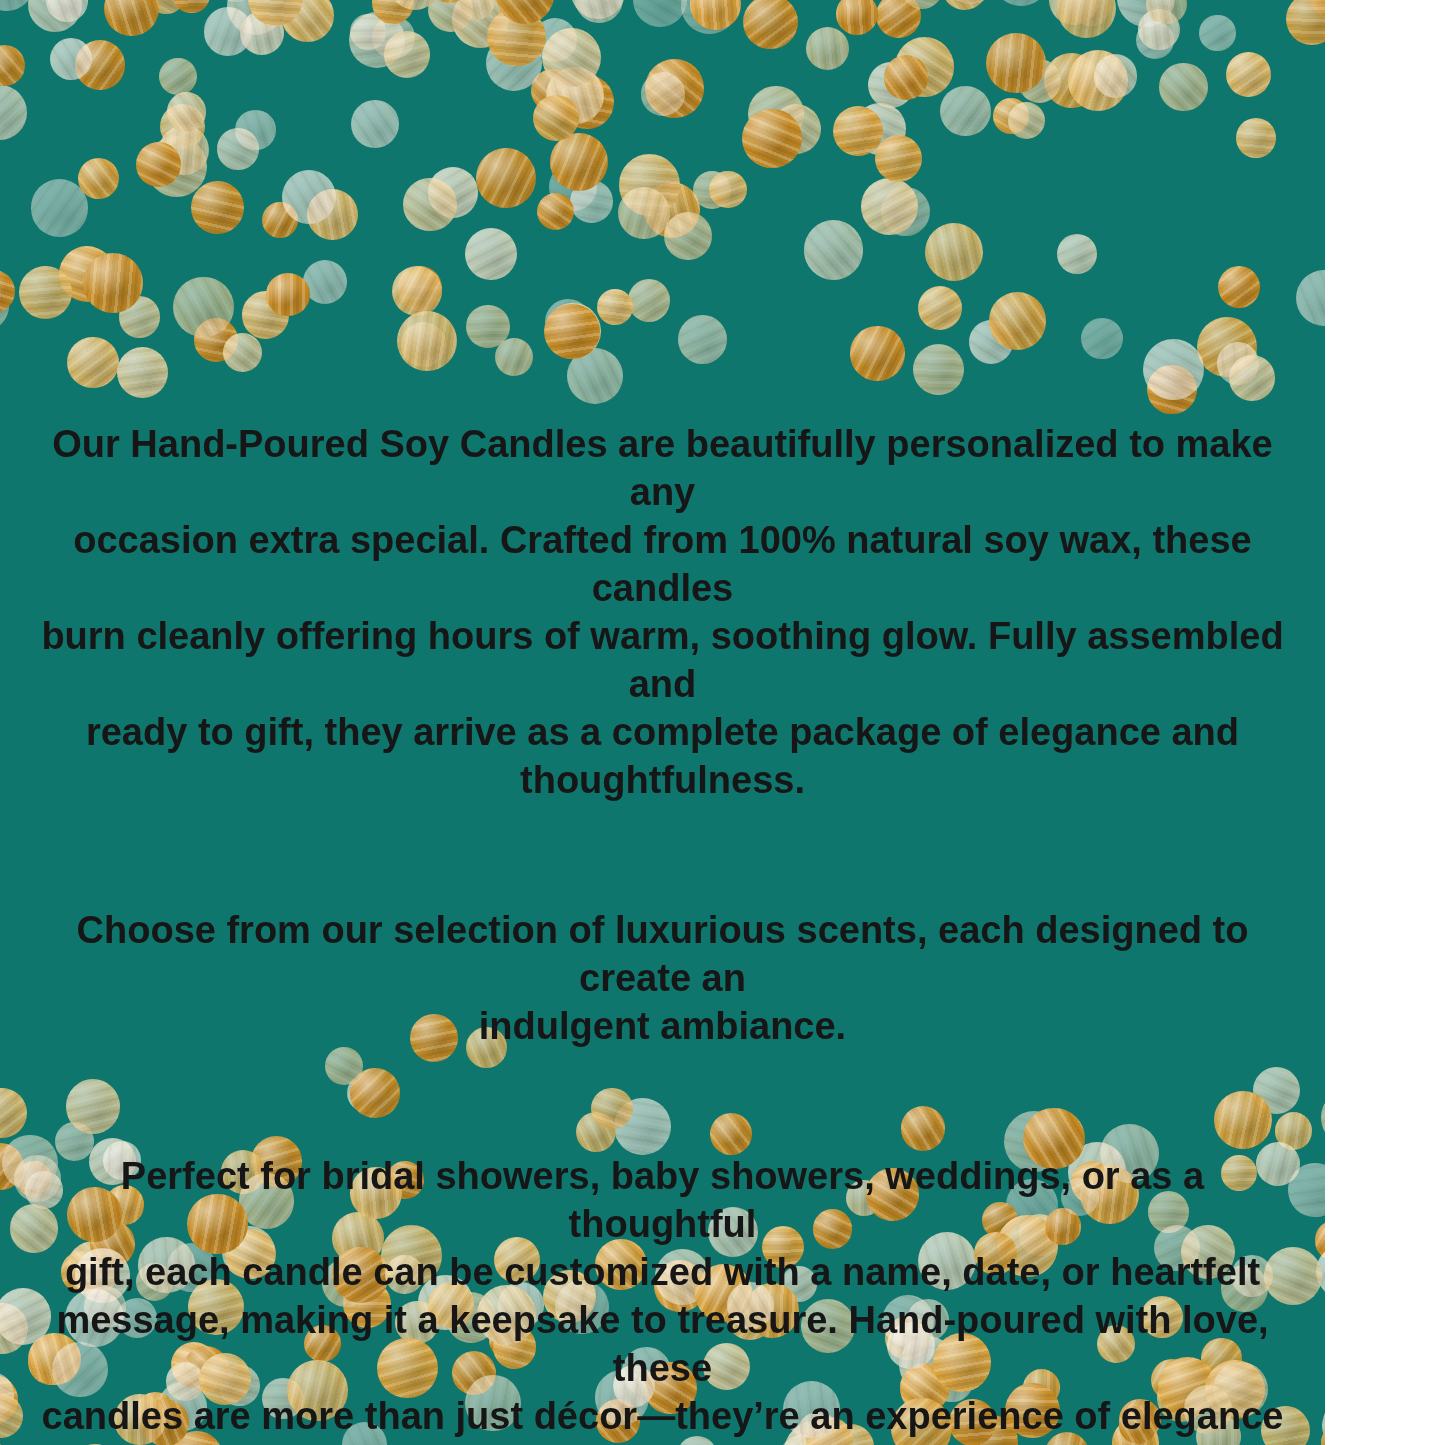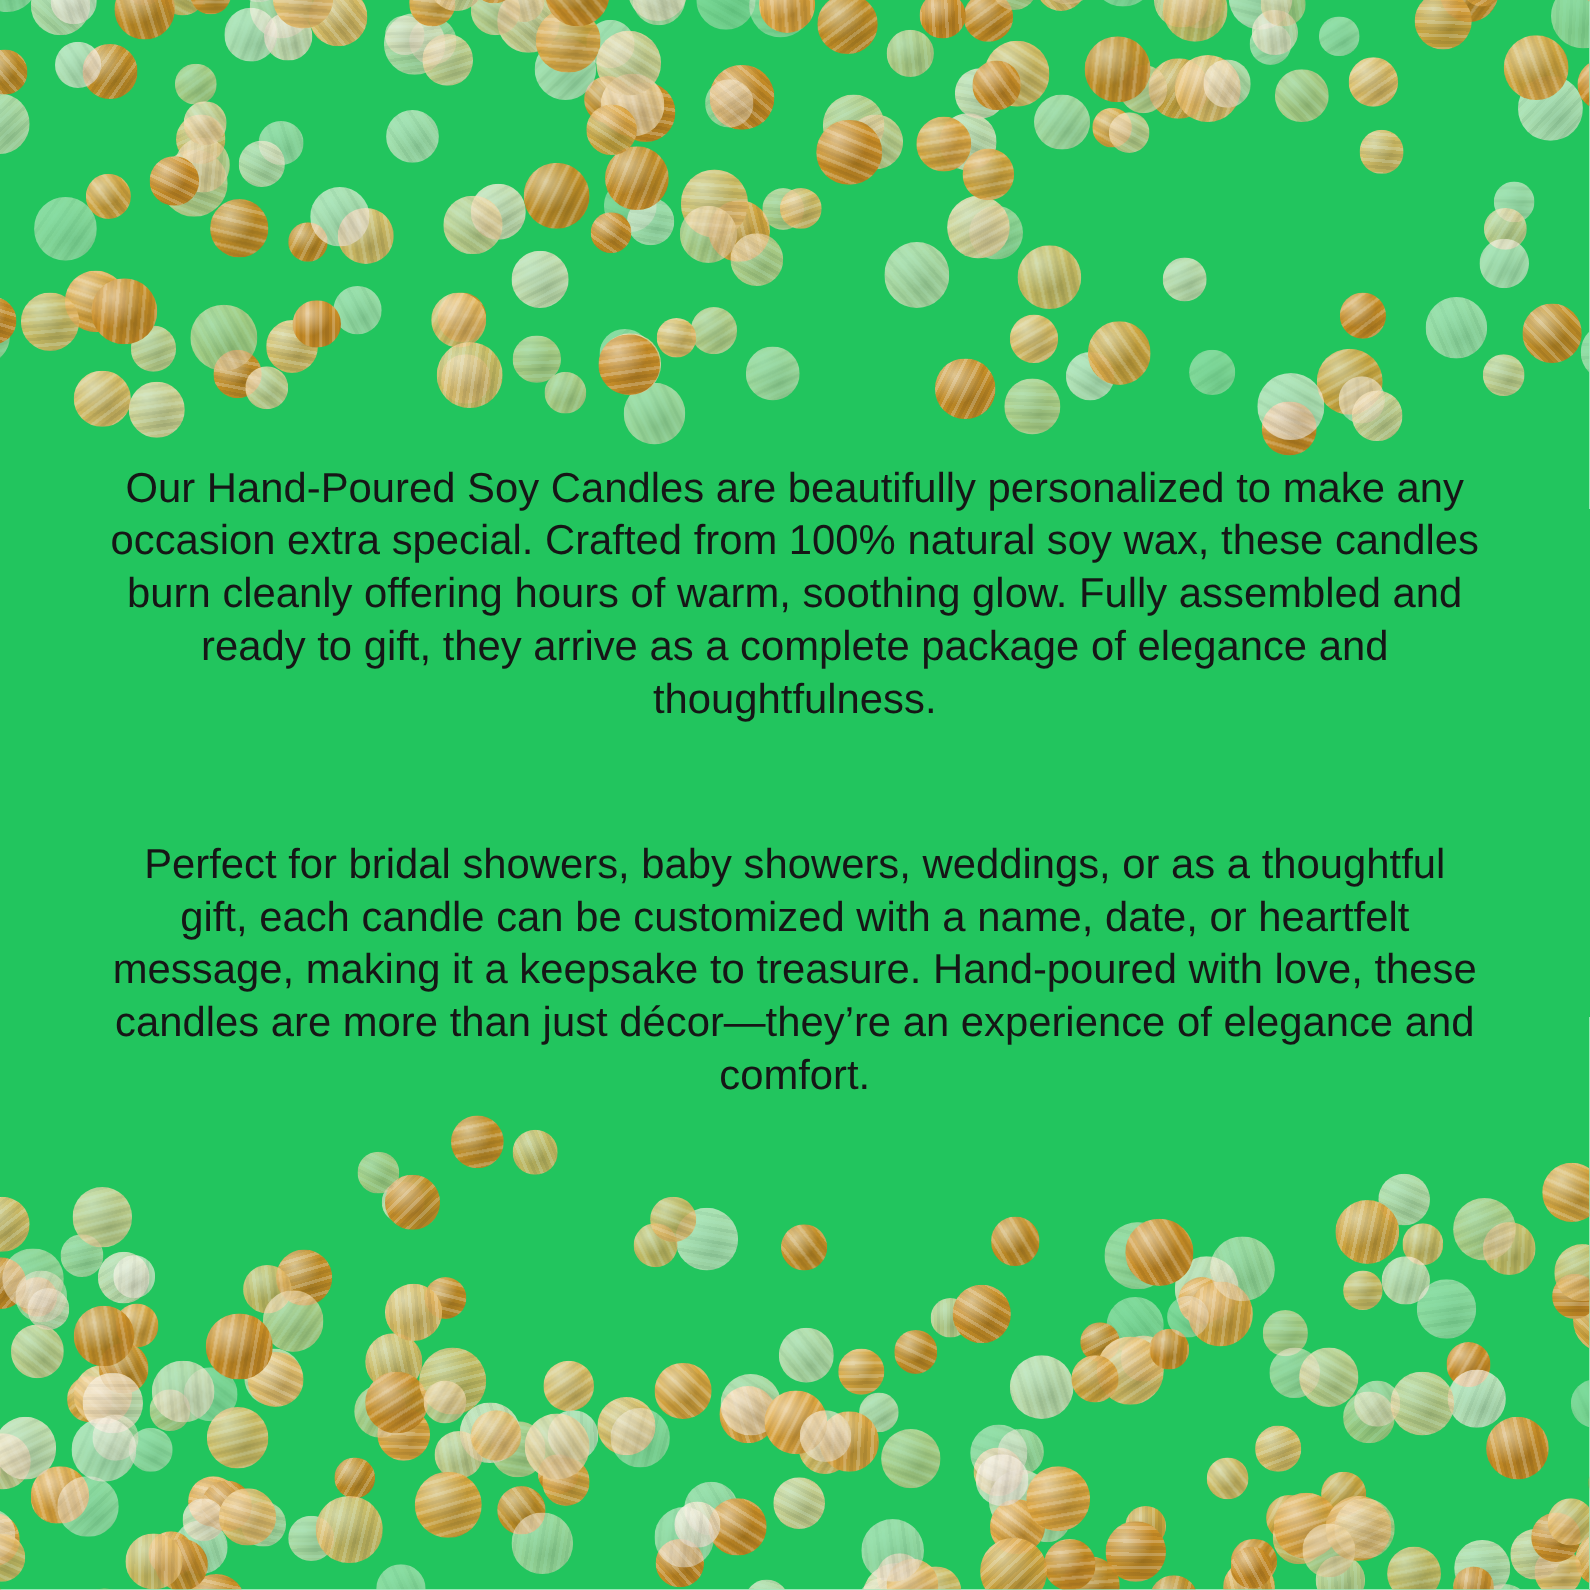--- a/index.html
+++ b/index.html
@@ -2,25 +2,26 @@
 <html><head>
 <meta charset="utf-8">
 <style>
   html, body {
     margin: 0;
     padding: 0;
     background: #ffffff;
   }
   .canvas {
     position: relative;
-    width: 1445px;
+    width: 1325px;
     height: 1445px;
-    background: #22c55e;
+    background: #0f766e;
     overflow: hidden;
     font-family: "Liberation Sans", sans-serif;
+    font-weight: bold;
   }
   .confetti-layer {
     position: absolute;
     left: 0;
     width: 100%;
     pointer-events: none;
   }
   .confetti-layer.top { top: 0; height: 400px; }
   .confetti-layer.bottom { top: 1020px; height: 425px; }
   .dot {
@@ -413,20 +414,22 @@
       <div class="dot" style="left: 65.1987px; top: 268.672px; width: 58.7795px; height: 58.7795px; opacity: 0.63; background: radial-gradient(circle at 32% 28%, rgba(255, 255, 255, 0.5), rgba(255, 255, 255, 0) 48%), repeating-linear-gradient(114deg, rgba(255, 255, 255, 0.22) 0px, rgba(255, 255, 255, 0.22) 3px, rgba(0, 0, 0, 0) 3px, rgba(0, 0, 0, 0) 6px, rgba(0, 0, 0, 0.07) 6px, rgba(0, 0, 0, 0.07) 9px, rgba(0, 0, 0, 0) 9px, rgba(0, 0, 0, 0) 12px), radial-gradient(circle at 62% 68%, rgb(204, 197, 184), rgb(249, 241, 225) 62%, rgb(249, 242, 228) 100%);"></div>
       <div class="dot" style="left: 1406.7px; top: 342.311px; width: 42.5438px; height: 42.5438px; opacity: 0.86; background: radial-gradient(circle at 32% 28%, rgba(255, 255, 255, 0.5), rgba(255, 255, 255, 0) 48%), repeating-linear-gradient(133deg, rgba(255, 255, 255, 0.22) 0px, rgba(255, 255, 255, 0.22) 3px, rgba(0, 0, 0, 0) 3px, rgba(0, 0, 0, 0) 6px, rgba(0, 0, 0, 0.07) 6px, rgba(0, 0, 0, 0.07) 9px, rgba(0, 0, 0, 0) 9px, rgba(0, 0, 0, 0) 12px), radial-gradient(circle at 62% 68%, rgb(190, 154, 84), rgb(232, 189, 103) 62%, rgb(234, 196, 121) 100%);"></div>
     </div>
 
   <div class="text-block">
     <p>Our Hand-Poured Soy Candles are beautifully personalized to make any
 occasion extra special. Crafted from 100% natural soy wax, these candles
 burn cleanly offering hours of warm, soothing glow. Fully assembled and
 ready to gift, they arrive as a complete package of elegance and
 thoughtfulness.</p>
+    <p>Choose from our selection of luxurious scents, each designed to create an
+indulgent ambiance.</p>
     <p>Perfect for bridal showers, baby showers, weddings, or as a thoughtful
 gift, each candle can be customized with a name, date, or heartfelt
 message, making it a keepsake to treasure. Hand-poured with love, these
 candles are more than just décor—they’re an experience of elegance and
 comfort.</p>
   </div>
 
 </div>
 
 </body></html>

